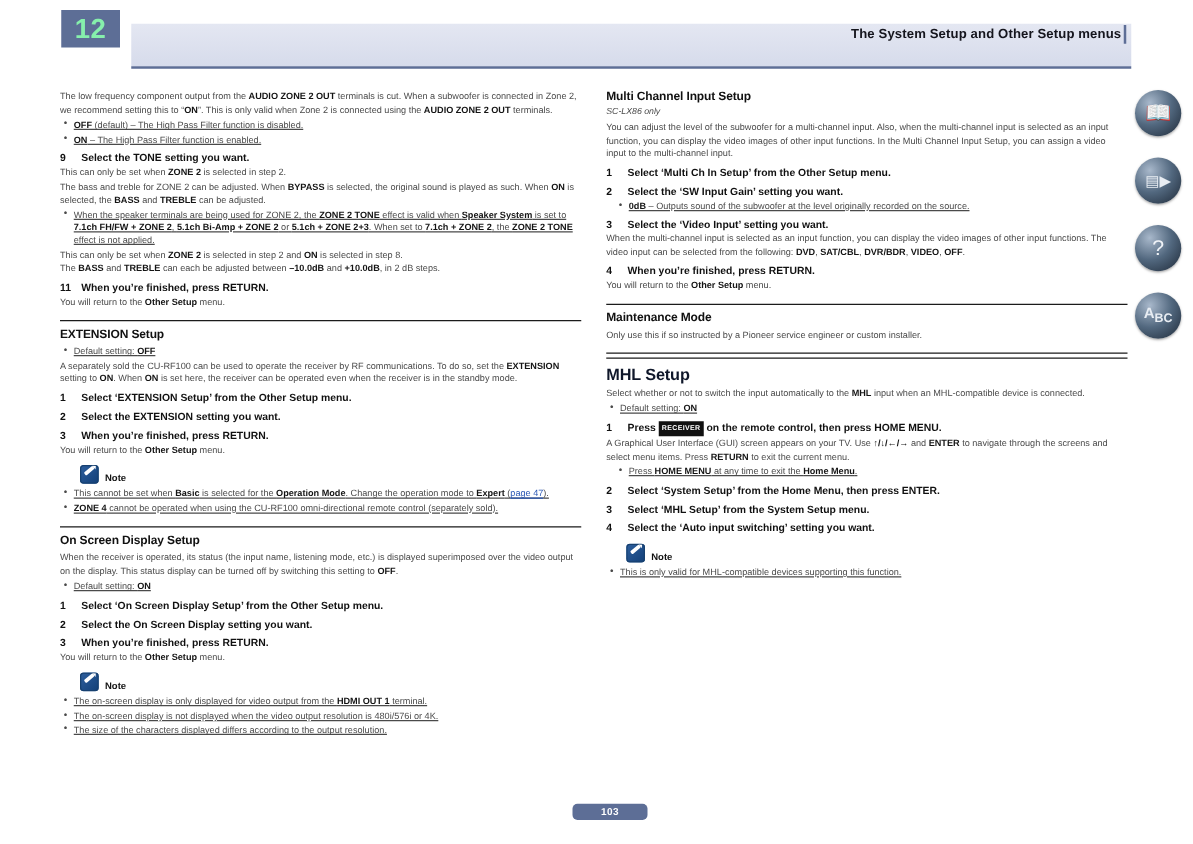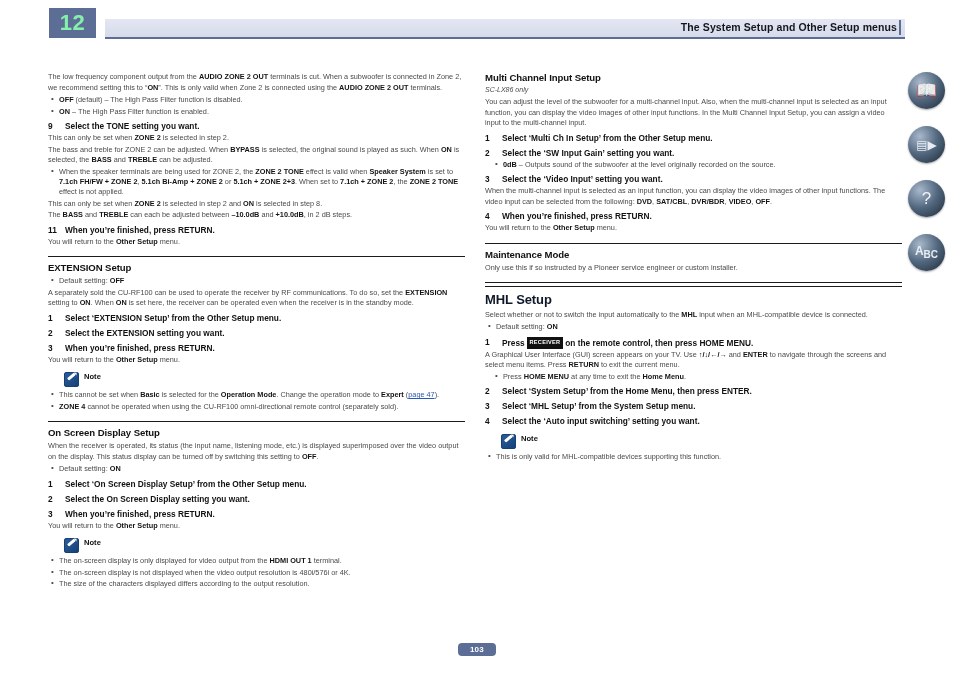--- a/index.html
+++ b/index.html
@@ -9,21 +9,21 @@
     color:#3a3a3a;overflow:hidden;position:relative;
   }
   
   .header{position:absolute;left:0;top:0;width:954px;height:52px;}
   .chapter-badge{
     position:absolute;left:49px;top:8px;width:47px;height:30px;
     background:#5d6e96;color:#86efac;font-weight:bold;font-size:22px;
     display:flex;align-items:center;justify-content:center;letter-spacing:.5px;
   }
   .header-bar{
-    position:absolute;left:105px;top:19px;width:800px;height:20px;
+    position:absolute;left:105px;top:19px;width:800px;height:36px;
     background:linear-gradient(to bottom,#e4e7f2,#d6dbeb);
     border-bottom:2px solid #5d6e96;box-sizing:border-box;
   }
   .header-title{
     position:absolute;right:8px;top:2px;font-size:10.5px;font-weight:bold;
     color:#15151d;letter-spacing:.1px;
   }
   .header-title-rule{position:absolute;right:4px;top:1px;width:2px;height:15px;background:#5d6e96;}
   
   .col{position:absolute;top:72px;width:417px;}
@@ -43,28 +43,28 @@
   .rule-single{border-top:1.4px solid #1b1b1b;margin:9px 0 5px 0;height:0;}
   .rule-double{border-top:1.4px solid #1b1b1b;border-bottom:1.4px solid #1b1b1b;height:2.6px;margin:9px 0 5px 0;}
   .model-note{font-size:7px;font-style:italic;color:#4a4a4a;margin-bottom:4px;}
 
   
   .step{display:flex;margin:4px 0 1px 0;}
   .step .num{width:17px;flex:0 0 17px;font-size:8.3px;font-weight:bold;color:#111;}
   .step .txt{font-size:8.3px;font-weight:bold;color:#111;line-height:11px;}
 
   
-  .bul{position:relative;padding-left:11px;font-size:7.3px;line-height:10.4px;color:#4a4a4a;margin:1px 0;}
+  .bul{position:relative;padding-left:11px;font-size:7.3px;line-height:10.4px;color:#4a4a4a;margin:1px 0;text-decoration:underline;}
   .bul:before{content:"\2022";position:absolute;left:3px;top:-1px;color:#4a4a4a;font-size:8px;}
   .bul-indent{margin-left:7px;}
 
   .cont{font-size:7.3px;line-height:10.5px;color:#4a4a4a;margin:0 0 1px 0;}
 
   
-  .note-head{display:flex;align-items:flex-start;margin:7px 0 3px 0;padding-left:16px;}
+  .note-head{display:flex;align-items:flex-end;margin:7px 0 3px 0;padding-left:16px;}
   .note-icon{
     width:15px;height:15px;border-radius:3px;
     background:linear-gradient(135deg,#2e5f9e,#123f77);
     position:relative;flex:0 0 15px;box-shadow:0 0 0 1px #17406f inset;
   }
   .note-icon .pen{
     position:absolute;left:3px;top:3px;width:9px;height:3.4px;
     background:#ffffff;transform:rotate(-40deg);border-radius:1px;
   }
   .note-icon .pen:after{
@@ -88,21 +88,21 @@
     background:radial-gradient(circle at 32% 28%,#9fb1c6 0%,#5f7governa 1%,#41556e 55%,#1d2836 100%);
     background:radial-gradient(circle at 32% 28%,#a8b8cb 0%,#52687f 48%,#1d2836 100%);
     position:relative;box-shadow:0 1px 2px rgba(0,0,0,.35);
     display:flex;align-items:center;justify-content:center;overflow:hidden;
   }
   .side-icon .glyph{color:#f0f3f7;font-size:17px;line-height:1;}
   .side-icon .glyph-sm{color:#e8edf3;font-size:12px;font-weight:bold;line-height:1;}
 
   
   .page-badge{
-    position:absolute;left:458px;top:643px;width:38px;height:13px;border-radius:4px;
+    position:absolute;left:458px;top:643px;width:60px;height:13px;border-radius:4px;
     background:#5d6e96;color:#ffffff;font-size:8px;font-weight:bold;
     display:flex;align-items:center;justify-content:center;letter-spacing:.3px;
   }
 </style>
 </head>
 <body>
 
 <div class="header">
   <div class="chapter-badge">12</div>
   <div class="header-bar">

